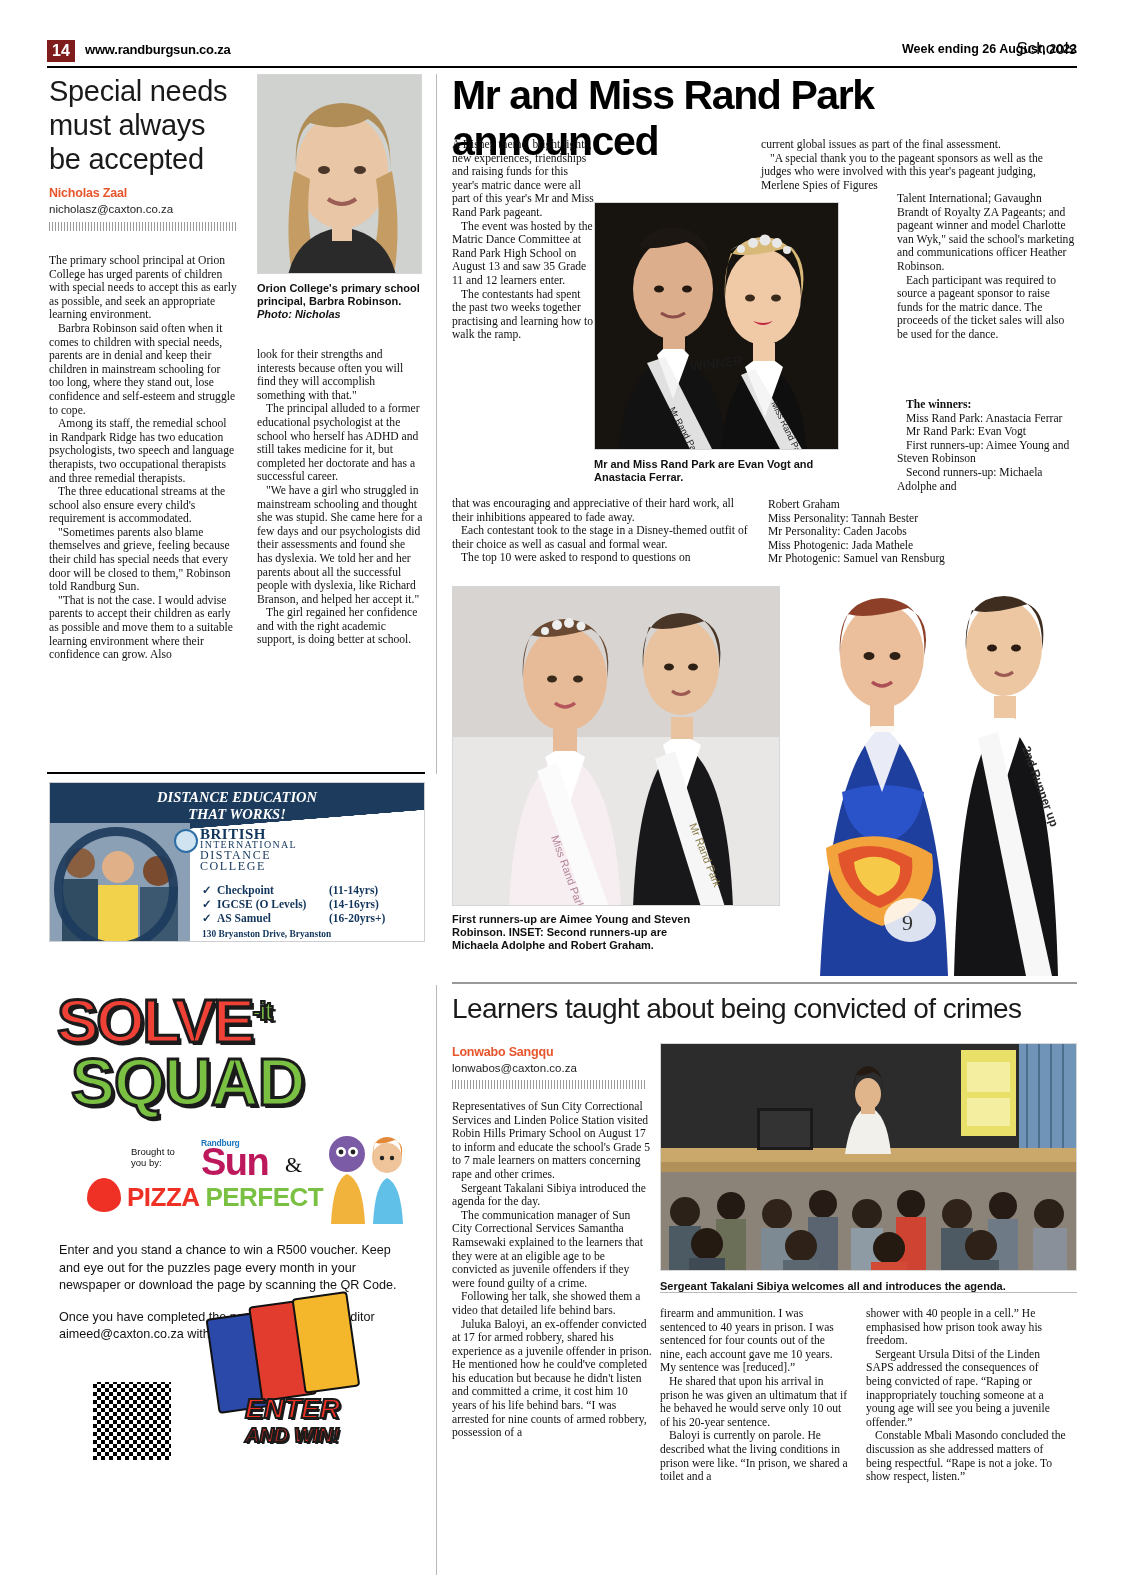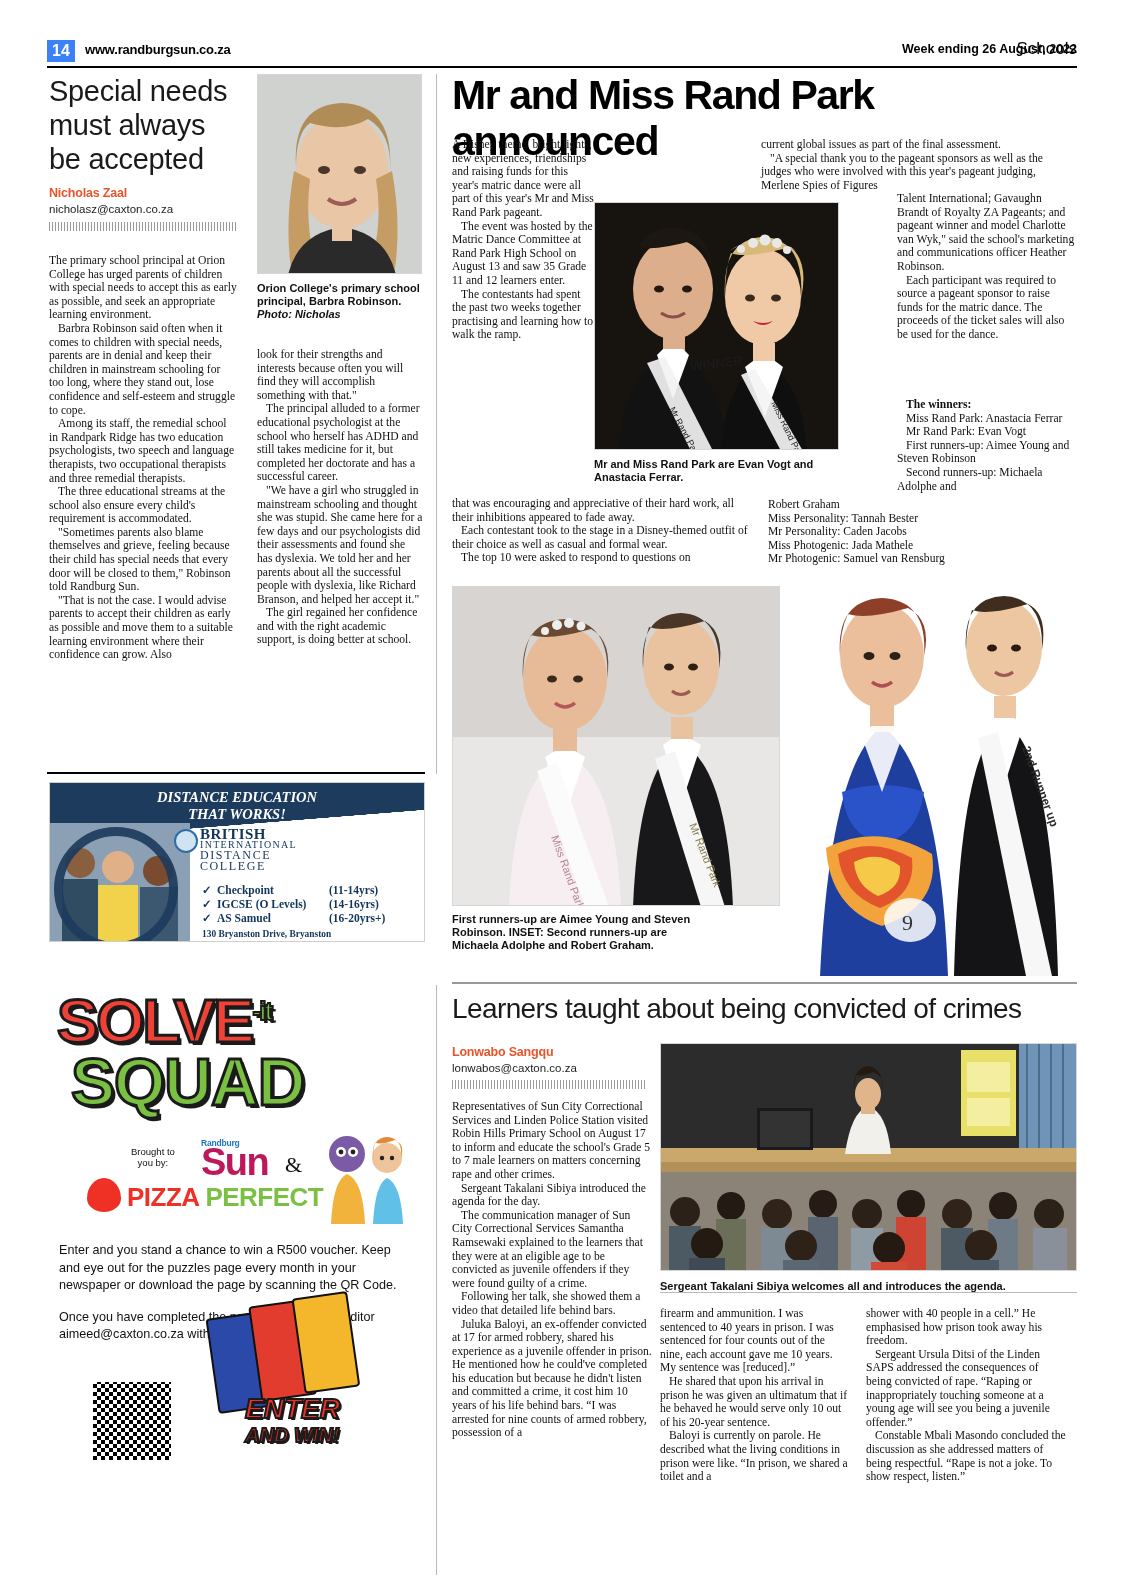--- a/index.html
+++ b/index.html
@@ -11,21 +11,21 @@
     color:#000;
     position:relative;
     overflow:hidden;
   }
   .page { position:absolute; left:0; top:0; width:1123px; height:1587px; }
 
   
   .masthead { position:absolute; left:47px; top:40px; width:1030px; height:28px; }
   .pagenum {
     position:absolute; left:0; top:0; width:28px; height:22px;
-    background:#3b82f6; color:#fff; font-family:"Liberation Sans", sans-serif;
+    background:#7f1d1d; color:#fff; font-family:"Liberation Sans", sans-serif;
     font-weight:bold; font-size:16px; line-height:22px; text-align:center;
   }
   .siteurl {
     position:absolute; left:38px; top:2px;
     font-family:"Liberation Sans", sans-serif; font-size:13px; font-weight:bold;
     letter-spacing:-0.2px;
   }
   .section-name {
     position:absolute; left:0; right:0; top:-1px; text-align:right;
     font-family:"Liberation Sans", sans-serif; font-size:17px; font-weight:300;
@@ -152,21 +152,21 @@
   }
   .solve .it {
     font-size:26px; color:#7ac143; -webkit-text-stroke:2px #1b1b1b; vertical-align:super;
   }
   .squad {
     position:absolute; left:22px; top:80px; width:330px; height:84px;
     font-family:"Liberation Sans", sans-serif; font-weight:bold; font-size:66px;
     letter-spacing:-1px; line-height:84px; color:#7ac143;
     -webkit-text-stroke:3px #1b1b1b; text-shadow:3px 3px 0 #1b1b1b;
   }
-  .broughtby { position:absolute; left:82px; top:186px; font-family:"Liberation Sans", sans-serif; font-size:9.5px; line-height:11px; color:#111;text-align:center;}
+  .broughtby { position:absolute; left:82px; top:186px; font-family:"Liberation Sans", sans-serif; font-size:9.5px; line-height:11px; color:#111;}
   .rbsun { position:absolute; left:152px; top:178px; font-family:"Liberation Sans", sans-serif; }
   .rbsun .rb { font-size:8.5px; font-weight:bold; color:#1b75bb; letter-spacing:-.2px;}
   .rbsun .sun { font-size:38px; font-weight:bold; color:#be185d; letter-spacing:-1.5px; line-height:28px;}
   .amp { position:absolute; left:236px; top:192px; font-family:"Liberation Serif", serif; font-size:22px; color:#111;}
   .pizza { position:absolute; left:78px; top:222px; font-family:"Liberation Sans", sans-serif; font-weight:bold; font-size:26px; letter-spacing:-.5px; color:#ee3124; }
   .pizza .perfect { color:#7ac143; }
   .flame { position:absolute; left:38px; top:218px; width:34px; height:34px; background:#ee3124; border-radius:50% 50% 50% 50%/60% 60% 40% 40%; }
   .hero { position:absolute; right:18px; top:168px; width:86px; height:96px; }
   .adcopy { position:absolute; left:10px; top:282px; width:352px; font-family:"Liberation Sans", sans-serif; font-size:12.6px; line-height:17.5px; color:#111; }
   .adcopy p { margin:0 0 14px 0; }

